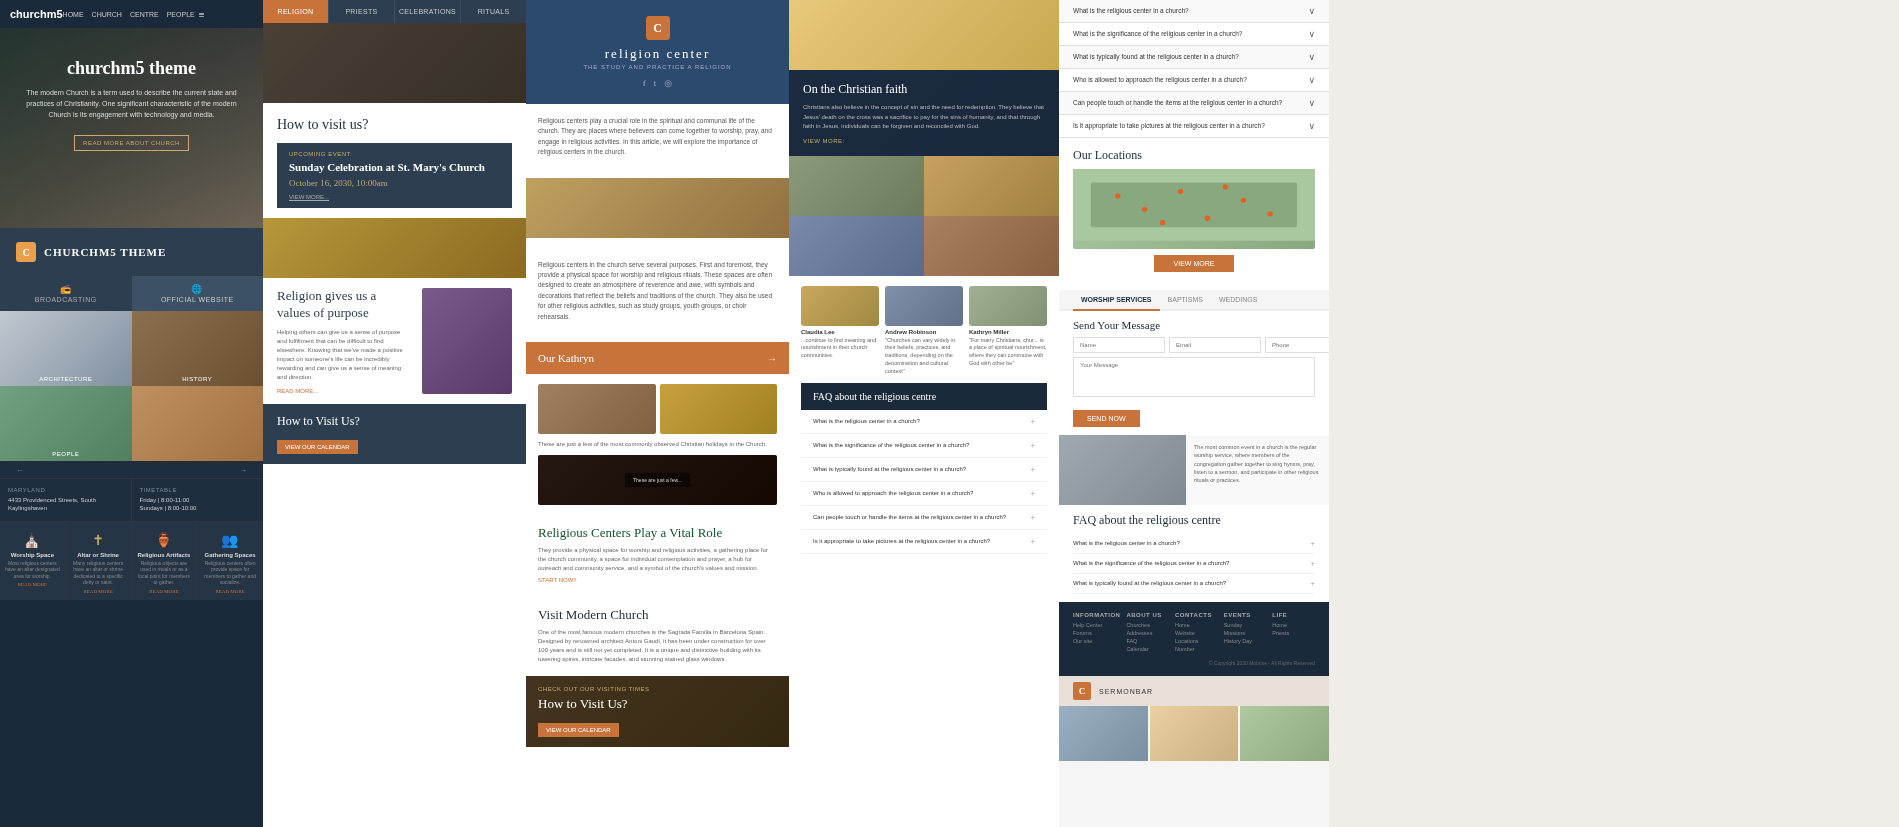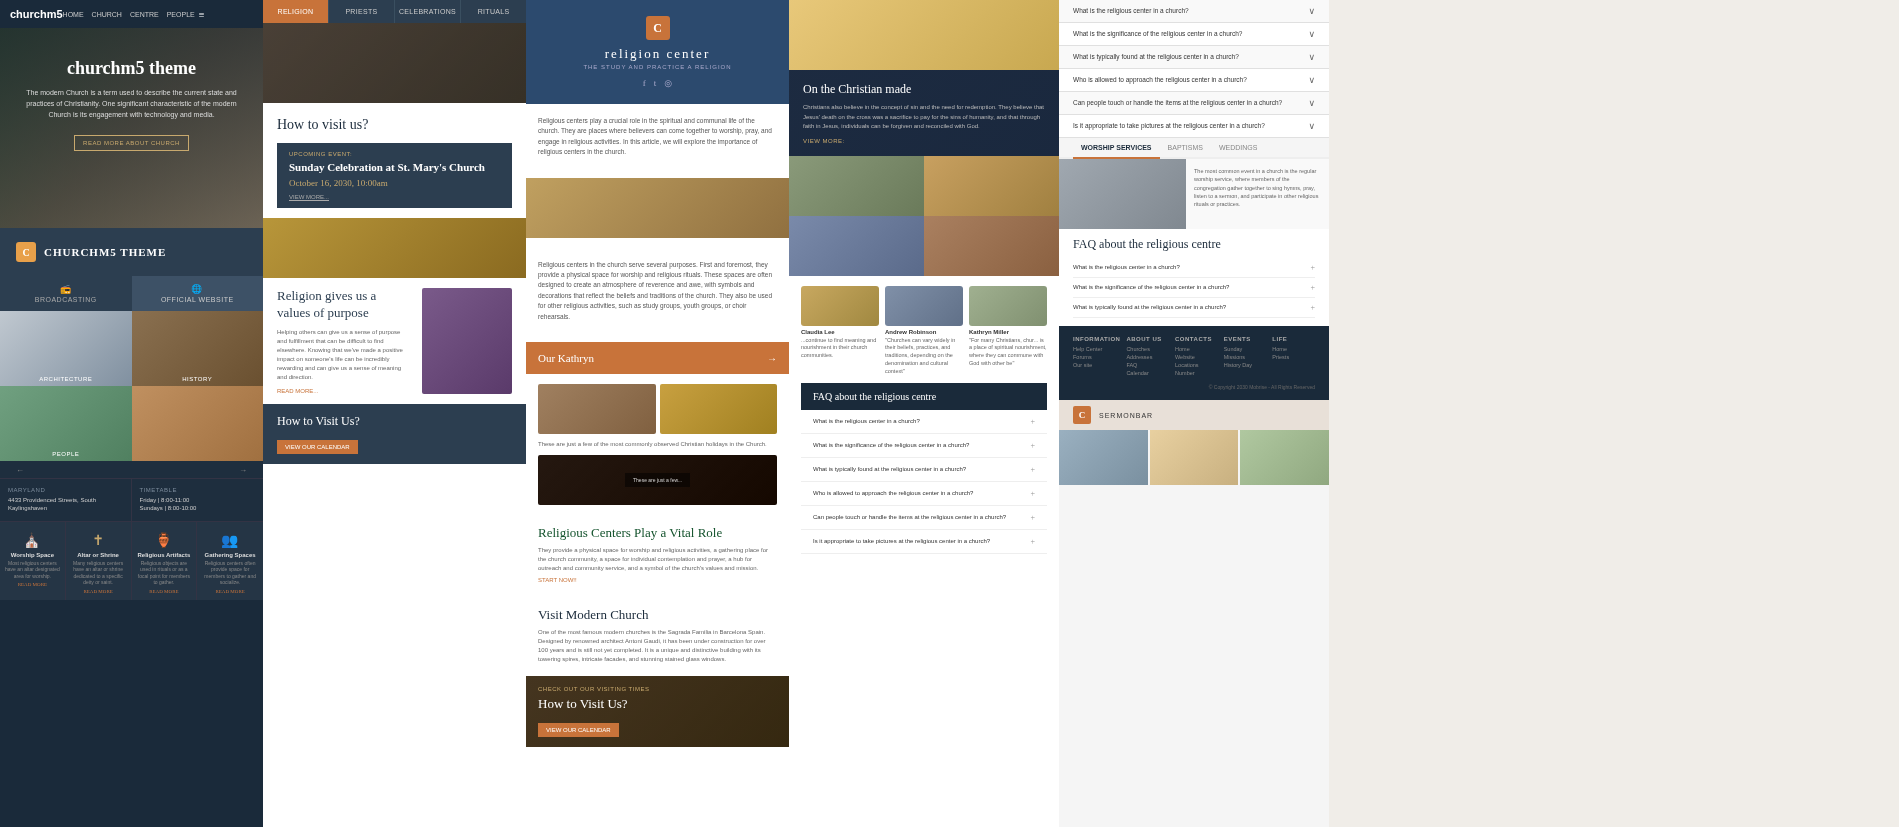--- a/index.html
+++ b/index.html
@@ -1006,21 +1006,21 @@
     <div class="panel3-visit-pre">CHECK OUT OUR VISITING TIMES</div>
     <div class="panel3-visit-title-text">How to Visit Us?</div>
     <div class="panel3-visit-cal-btn">VIEW OUR CALENDAR</div>
   </div>
 </div>
 
 <div class="panel4">
   <div class="panel4-top-img"></div>
 
   <div class="panel4-christian-faith">
-    <div class="panel4-cf-title">On the Christian made</div>
+    <div class="panel4-cf-title">On the Christian faith</div>
     <div class="panel4-cf-text">Christians also believe in the concept of sin and the need for redemption. They believe that Jesus' death on the cross was a sacrifice to pay for the sins of humanity, and that through faith in Jesus, individuals can be forgiven and reconciled with God.</div>
     <div class="panel4-view-more">VIEW MORE:</div>
   </div>
 
   <div class="panel4-grid-2">
     <div class="panel4-img-block b1"></div>
     <div class="panel4-img-block b2"></div>
     <div class="panel4-img-block b3"></div>
     <div class="panel4-img-block b4"></div>
   </div>
@@ -1098,27 +1098,56 @@
     <div class="panel5-faq-item">
       <span class="panel5-faq-q">Can people touch or handle the items at the religious center in a church?</span>
       <span class="panel5-faq-toggle">∨</span>
     </div>
     <div class="panel5-faq-item">
       <span class="panel5-faq-q">Is it appropriate to take pictures at the religious center in a church?</span>
       <span class="panel5-faq-toggle">∨</span>
     </div>
   </div>
 
+  <div class="panel5-locations">
+    <div class="panel5-loc-title">Our Locations</div>
+    <div class="panel5-map">
+      <svg class="panel5-map-dots" viewBox="0 0 270 80" xmlns="http://www.w3.org/2000/svg">
+        <rect width="270" height="80" fill="#a8c8a0"></rect>
+        <rect x="20" y="15" width="230" height="50" fill="#88a880" rx="2"></rect>
+
+        <circle cx="50" cy="30" r="3" fill="#e86020"></circle>
+        <circle cx="80" cy="45" r="3" fill="#e86020"></circle>
+        <circle cx="120" cy="25" r="3" fill="#e86020"></circle>
+        <circle cx="150" cy="55" r="3" fill="#e86020"></circle>
+        <circle cx="190" cy="35" r="3" fill="#e86020"></circle>
+        <circle cx="220" cy="50" r="3" fill="#e86020"></circle>
+        <circle cx="100" cy="60" r="3" fill="#e86020"></circle>
+        <circle cx="170" cy="20" r="3" fill="#e86020"></circle>
+      </svg>
+    </div>
+    <div class="panel5-view-more-btn">VIEW MORE</div>
+  </div>
 
   <div class="panel5-worship-tabs">
     <div class="panel5-wtab active">WORSHIP SERVICES</div>
     <div class="panel5-wtab">BAPTISMS</div>
     <div class="panel5-wtab">WEDDINGS</div>
   </div>
 
+  <div class="panel5-contact-form">
+    <div class="panel5-contact-title">Send Your Message</div>
+    <div class="panel5-form-row">
+      <input class="panel5-input" type="text" placeholder="Name" style="">
+      <input class="panel5-input" type="text" placeholder="Email" style="">
+      <input class="panel5-input" type="text" placeholder="Phone" style="">
+    </div>
+    <textarea class="panel5-textarea" placeholder="Your Message" style=""></textarea>
+    <button class="panel5-send-btn">SEND NOW</button>
+  </div>
 
   <div style="display:flex;gap:0;">
     <div class="panel5-church-img" style="flex:1;"></div>
     <div class="panel5-img-desc" style="flex:1;padding:8px;">
       <div class="panel5-img-desc-text">The most common event in a church is the regular worship service, where members of the congregation gather together to sing hymns, pray, listen to a sermon, and participate in other religious rituals or practices.</div>
     </div>
   </div>
 
   <div class="panel5-faq-bottom">
     <div class="panel5-faq-bottom-title">FAQ about the religious centre</div>

